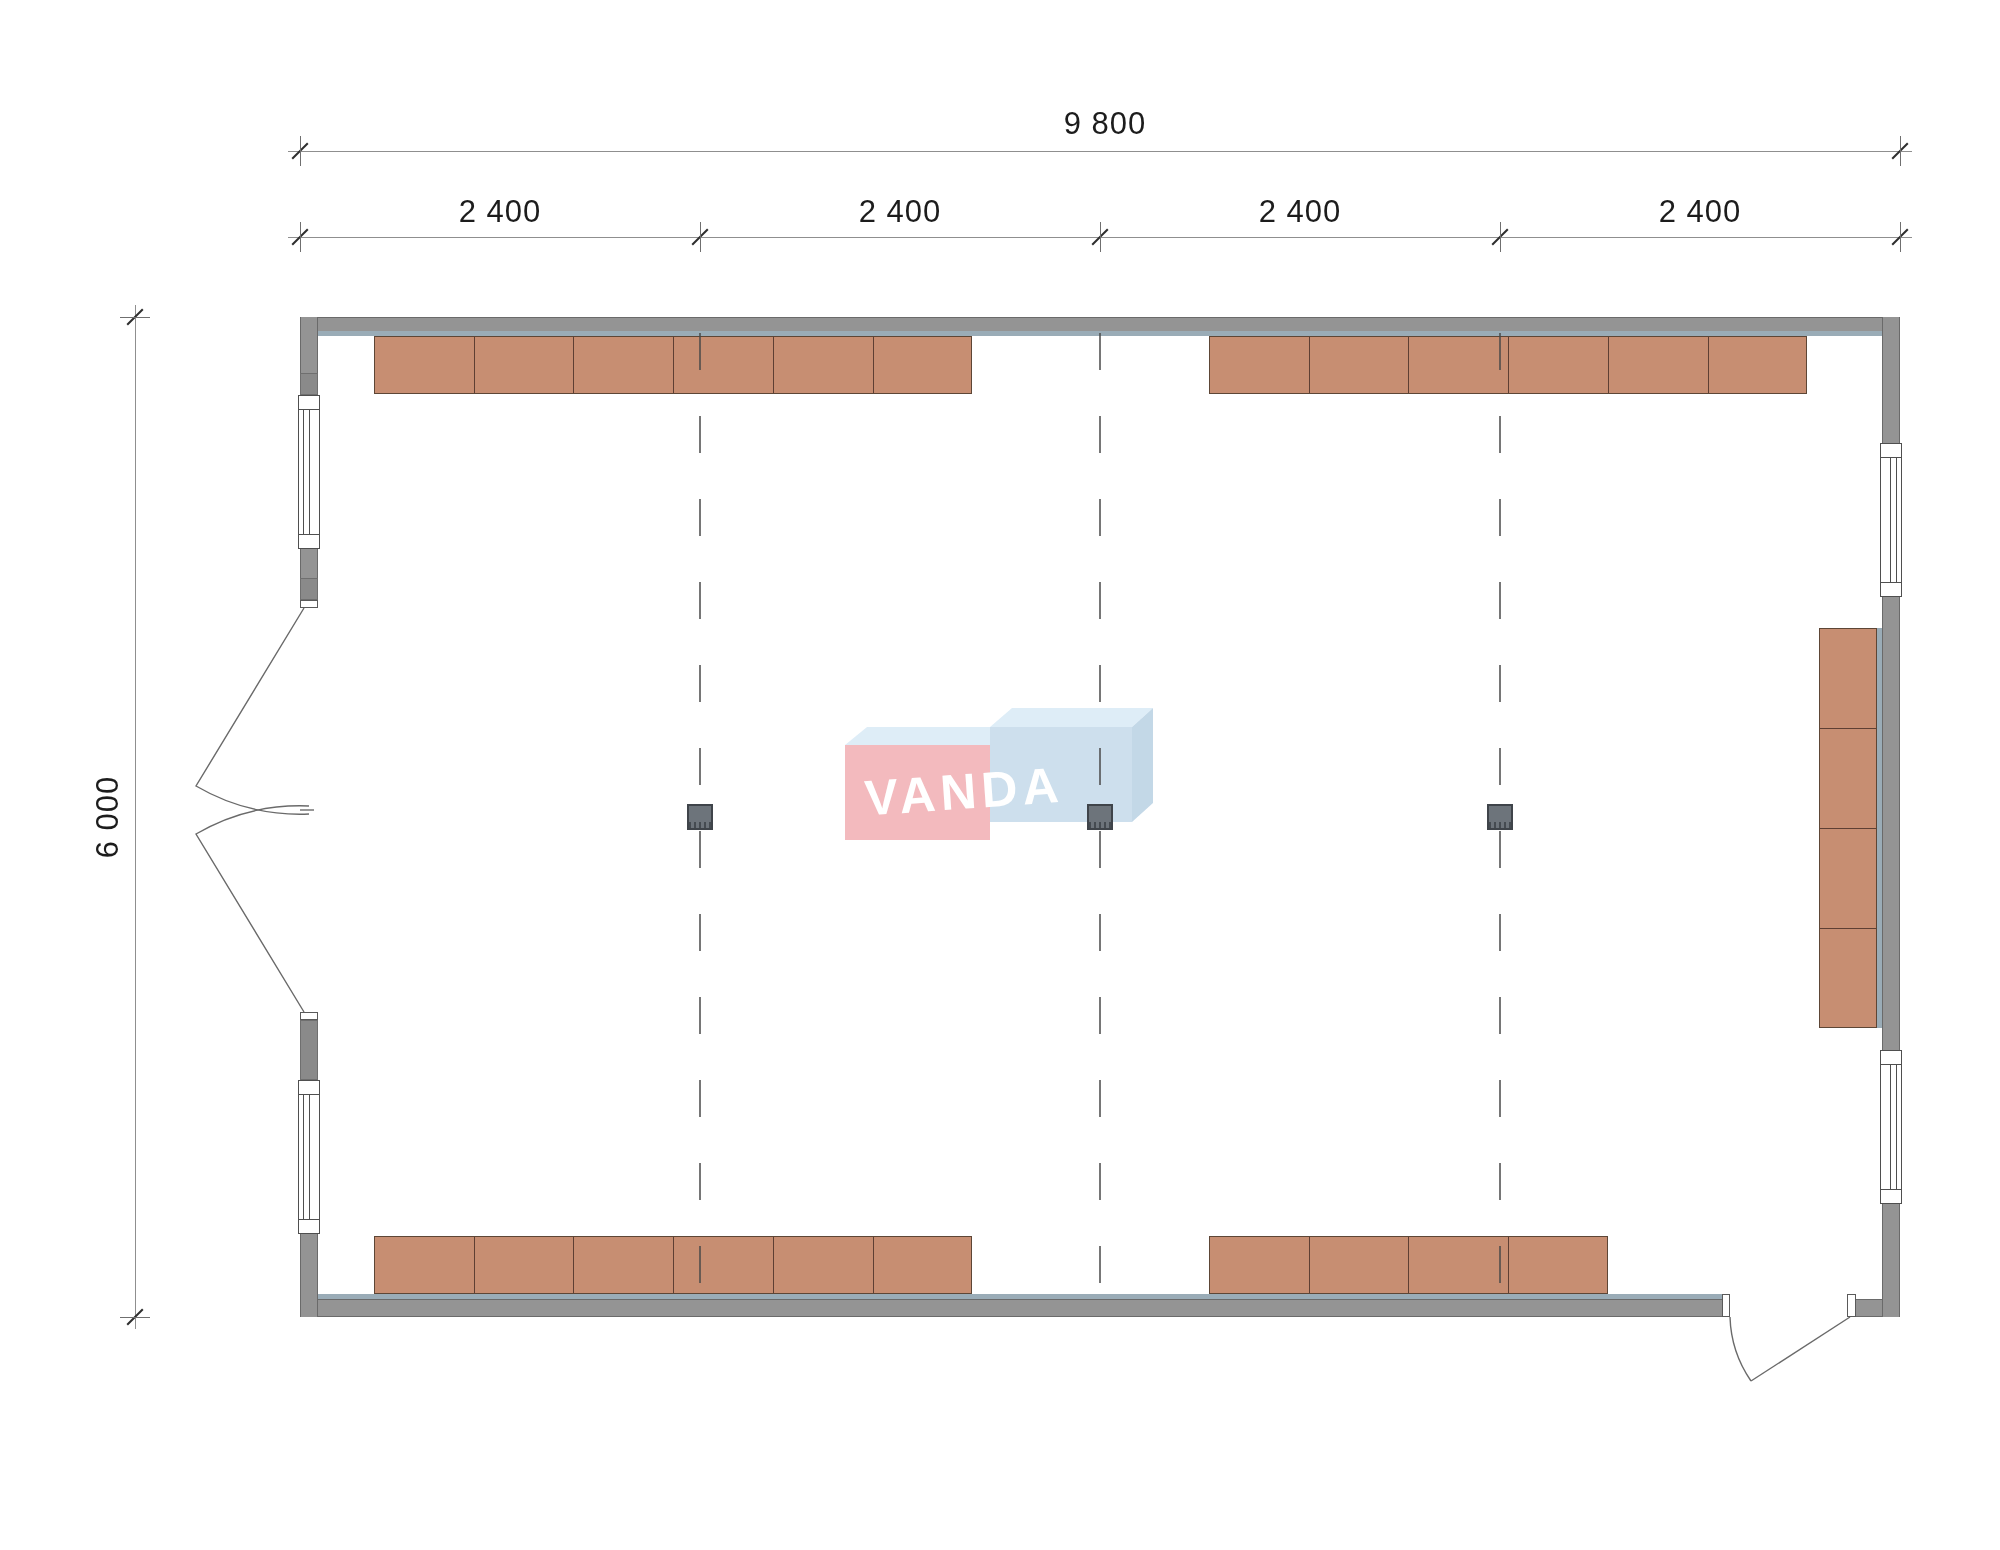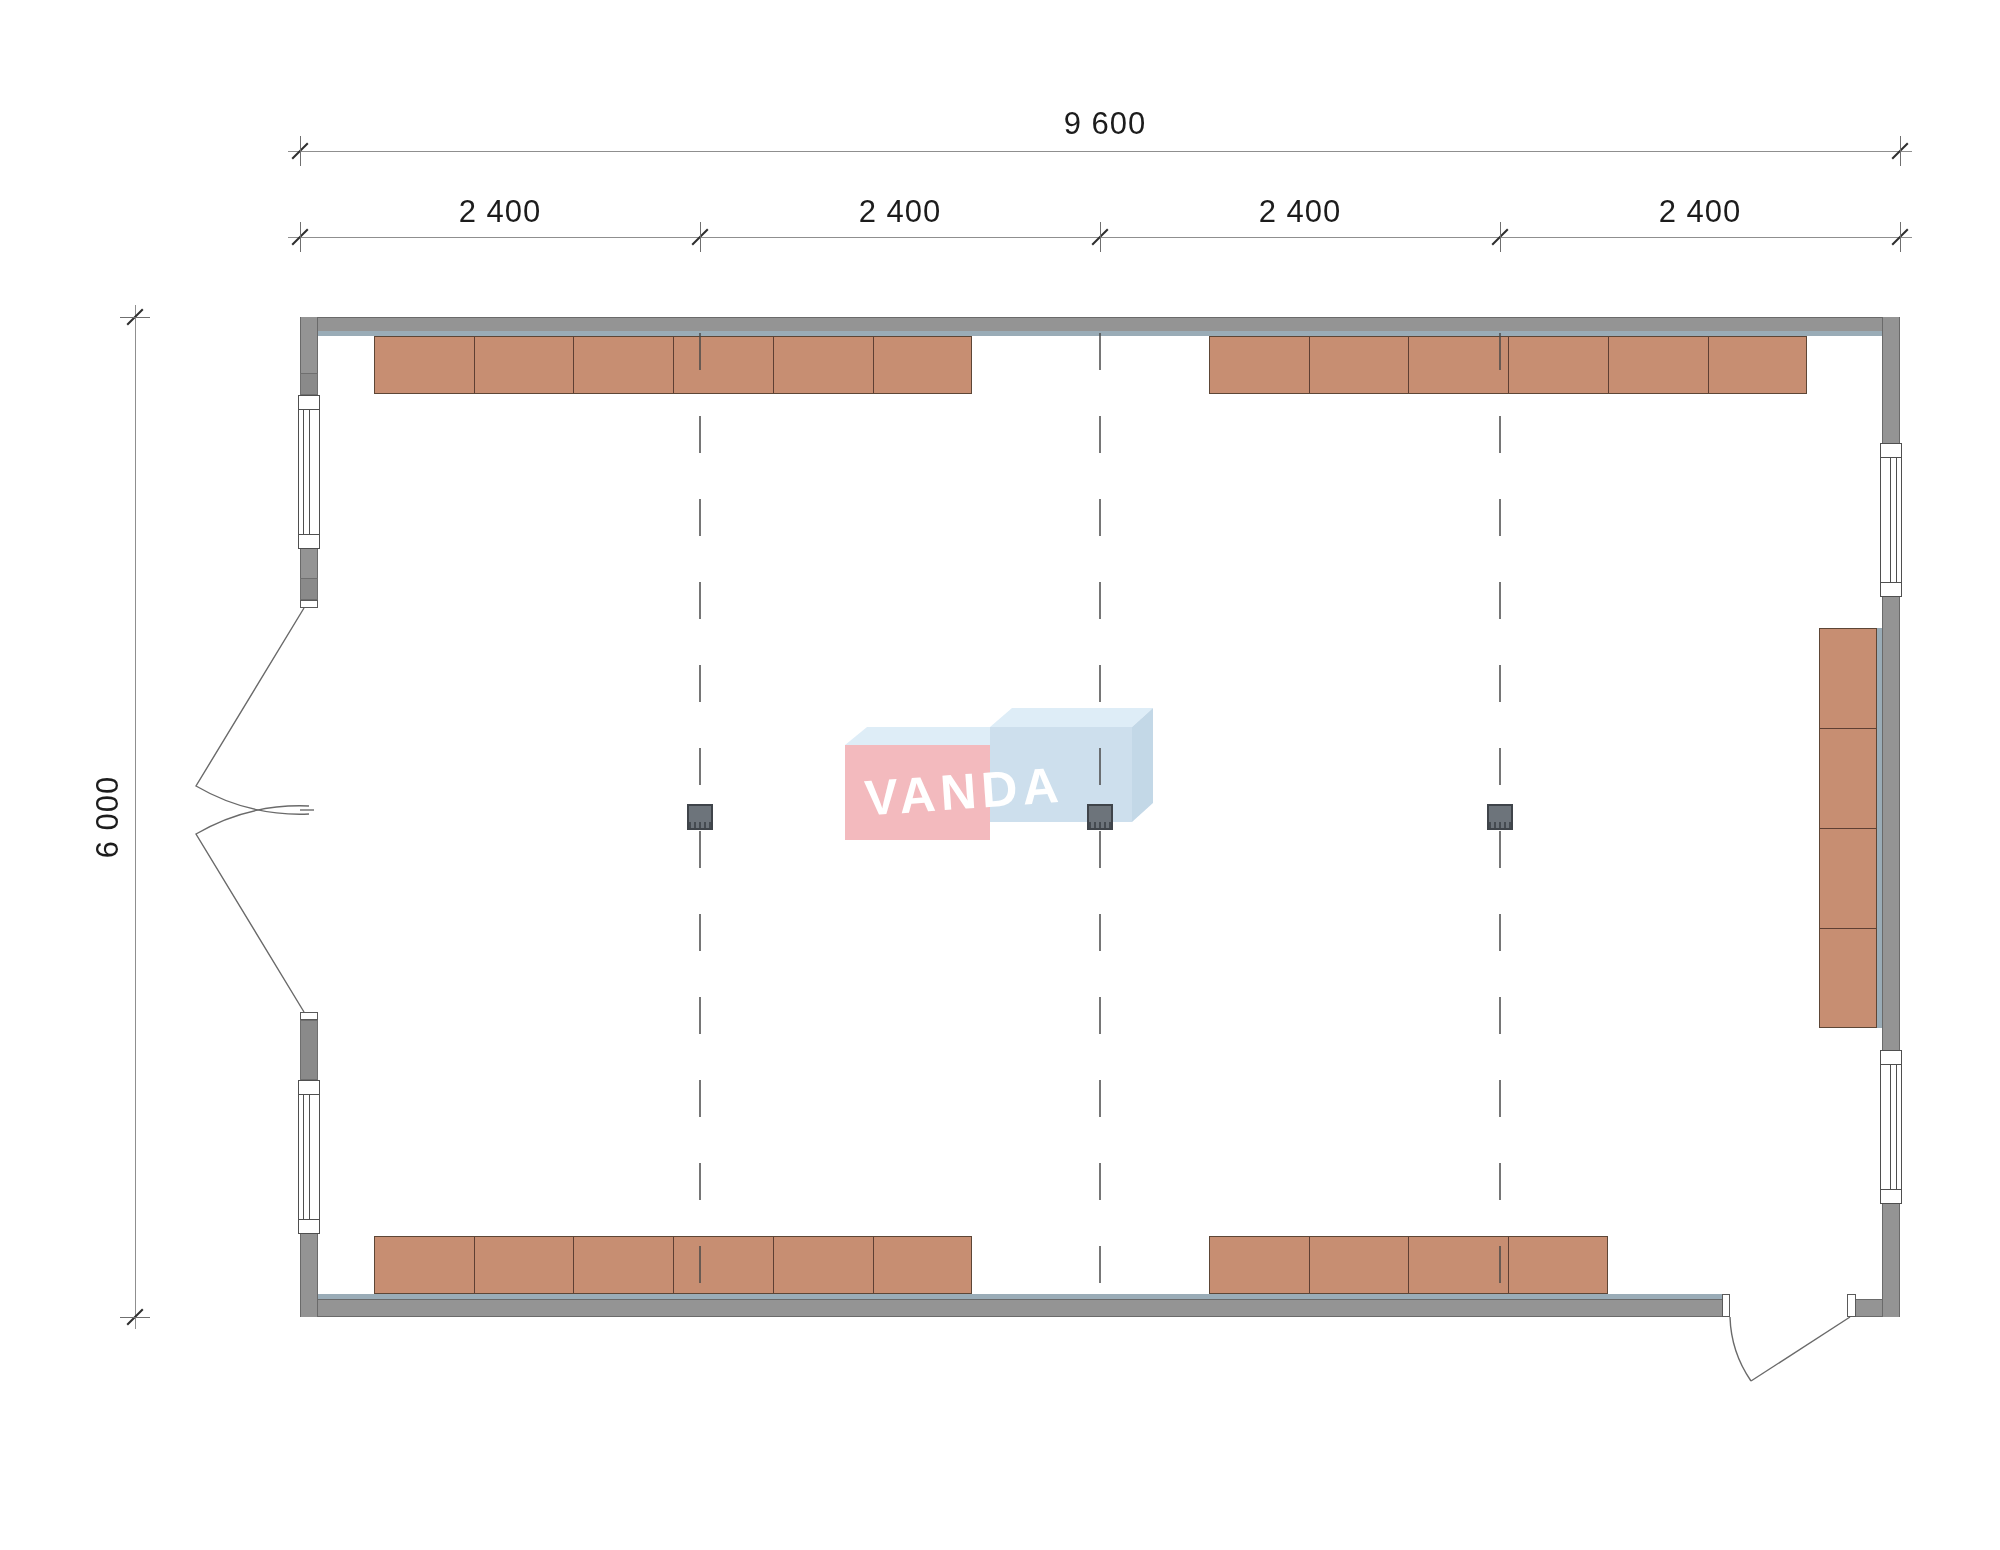--- a/index.html
+++ b/index.html
@@ -39,21 +39,21 @@
 </head>
 <body>
 
 <div class="canvas">
 
   <div class="dim-line h" style="left:288px;top:151px;width:1624px;"></div>
   <div class="tick" style="left:289px;top:150px;"></div>
   <div class="tick" style="left:1889px;top:150px;"></div>
   <div class="stub-v" style="left:300px;top:136px;"></div>
   <div class="stub-v" style="left:1900px;top:136px;"></div>
-  <div class="dim-label" style="left:1005px;top:108px;width:200px;">9 600</div>
+  <div class="dim-label" style="left:1005px;top:108px;width:200px;">9 800</div>
 
   <div class="dim-line h" style="left:288px;top:237px;width:1624px;"></div>
   <div class="tick" style="left:289px;top:236px;"></div>
   <div class="tick" style="left:689px;top:236px;"></div>
   <div class="tick" style="left:1089px;top:236px;"></div>
   <div class="tick" style="left:1489px;top:236px;"></div>
   <div class="tick" style="left:1889px;top:236px;"></div>
   <div class="stub-v" style="left:300px;top:222px;"></div>
   <div class="stub-v" style="left:700px;top:222px;"></div>
   <div class="stub-v" style="left:1100px;top:222px;"></div>

